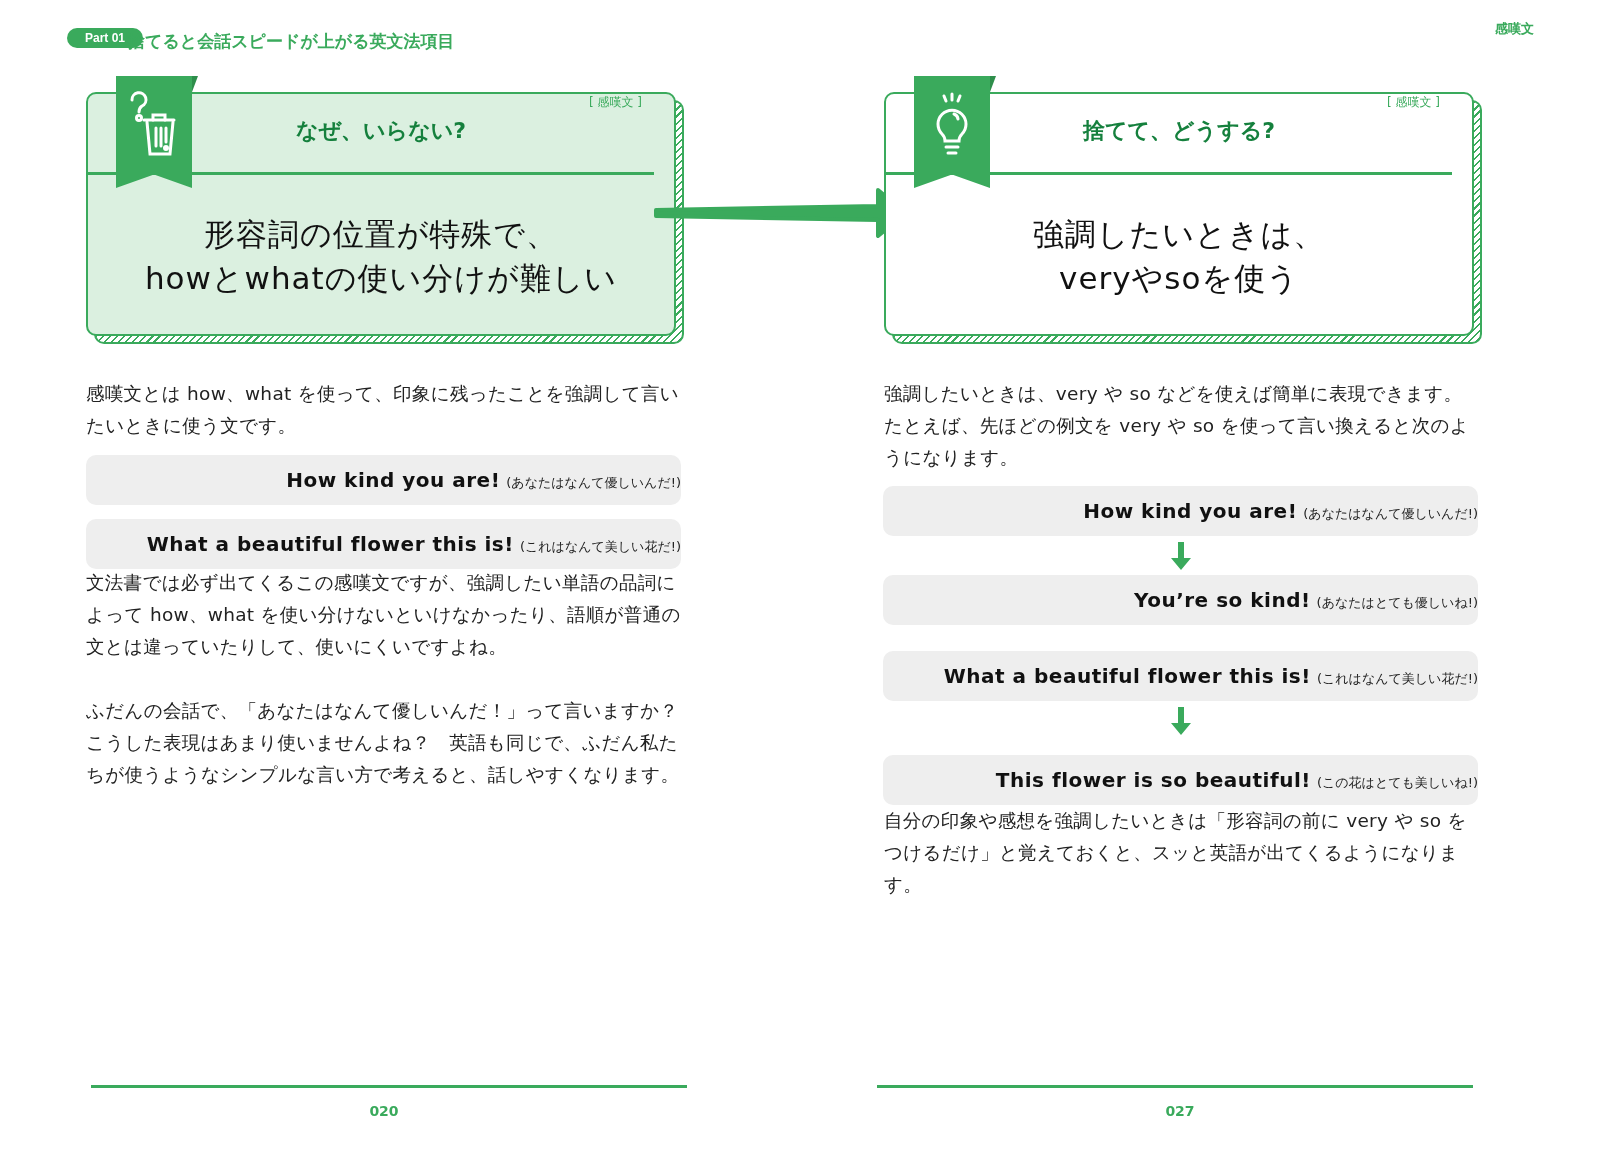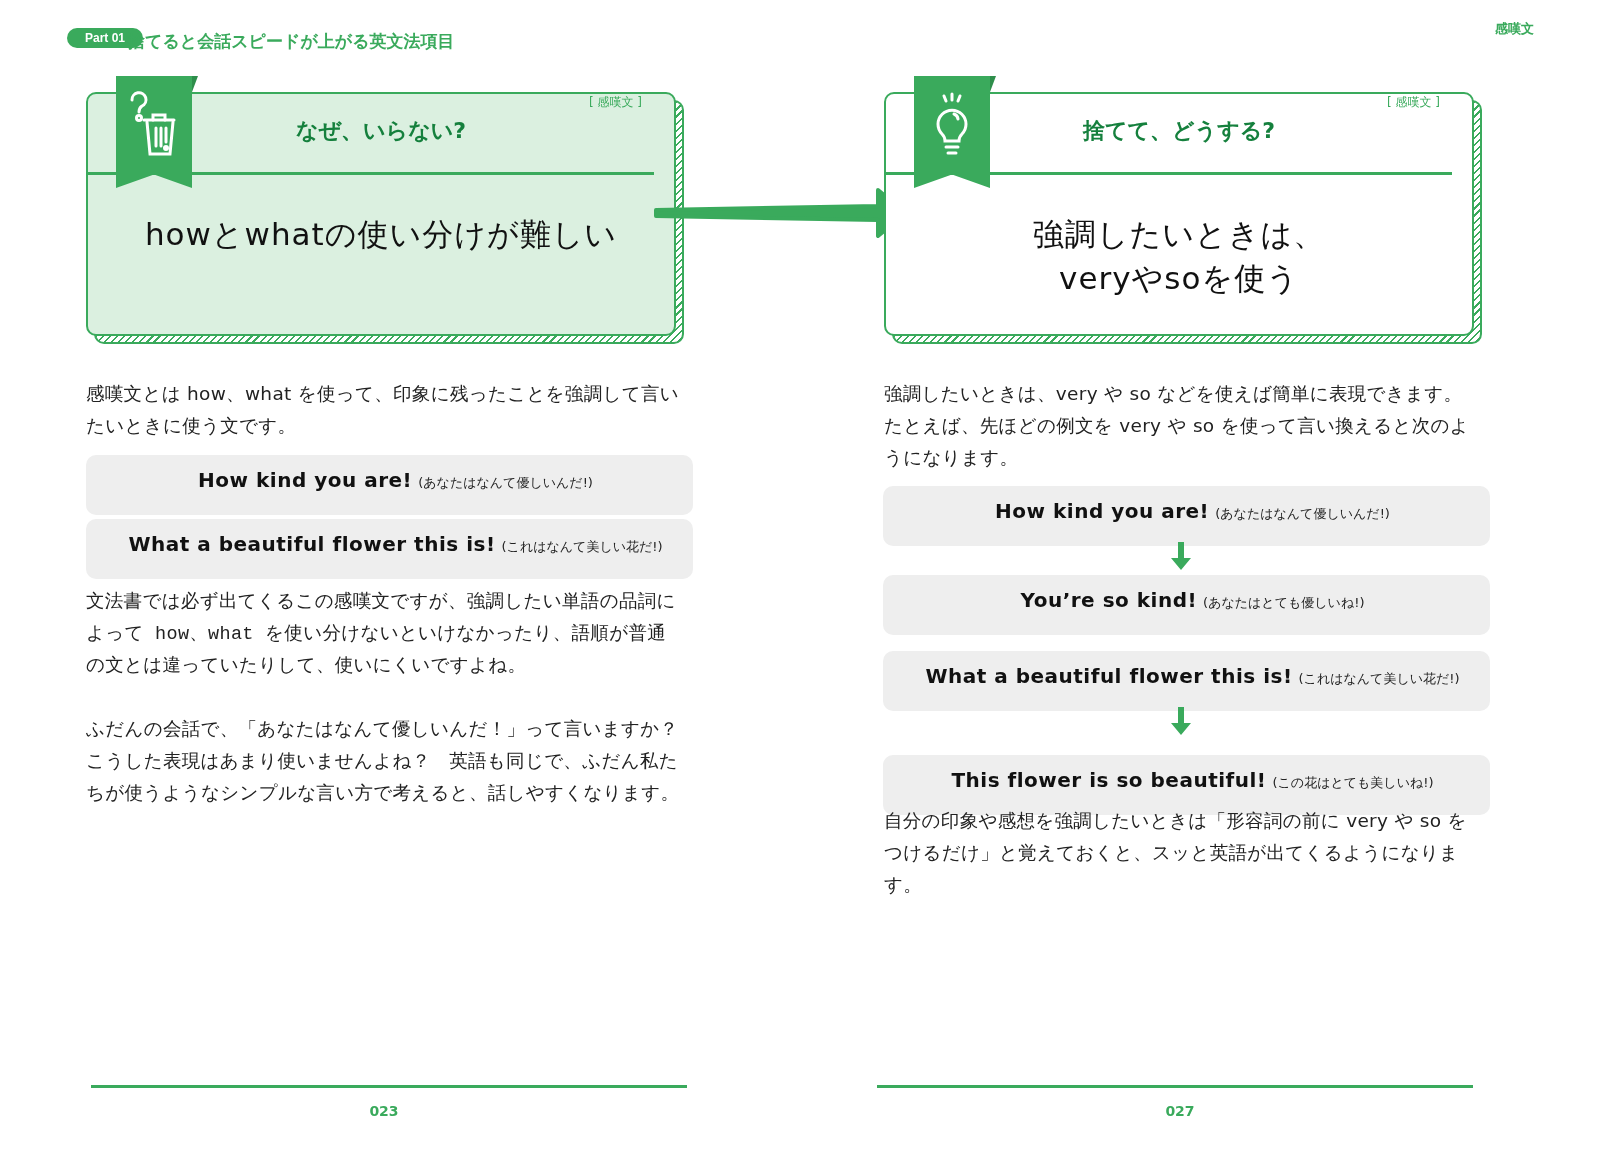--- a/index.html
+++ b/index.html
@@ -26,21 +26,21 @@
   .card-main{position:absolute;left:0;right:0;top:118px;text-align:center;font-size:31px;line-height:44px;color:#111;letter-spacing:1px;}
   .ribbon{position:absolute;top:-18px;left:28px;width:76px;height:112px;background:#3aaa5c;
       clip-path:polygon(0 0,100% 0,100% 100%,50% 88%,0 100%);}
   .ribbon-fold{position:absolute;top:-18px;left:104px;width:0;height:0;
       border-left:6px solid #2e8e4b;border-bottom:16px solid transparent;}
   .ribbon svg{position:absolute;left:10px;top:14px;}
 
   .big-arrow{left:650px;top:186px;}
 
   .para{position:absolute;font-size:18.5px;line-height:32px;color:#222;letter-spacing:0.3px;}
-  .ex{position:absolute;height:60px;background:#eeeeee;border-radius:10px;text-align:center;line-height:50px;padding-left:12px;}
+  .ex{position:absolute;height:50px;background:#eeeeee;border-radius:10px;text-align:right;line-height:50px;}
   .ex .en{font-size:20px;font-weight:bold;color:#111;font-family:"DejaVu Sans",sans-serif;letter-spacing:0.5px;}
   .ex .ja{font-size:13px;color:#222;margin-left:6px;}
   .down-arrow{position:absolute;width:20px;height:28px;}
 
   .footer-line{position:absolute;top:1085px;height:3px;background:#3aaa5c;width:596px;}
   .page-num{position:absolute;top:1103px;font-size:14px;font-weight:bold;color:#3aaa5c;width:60px;text-align:center;}
 </style>
 </head>
 <body>
 
@@ -59,20 +59,21 @@
       <path d="M21 32 l3 32 h20 l3 -32"></path>
       <path d="M30 38 v18 M35 38 v18 M40 38 v14"></path>
       <circle cx="40" cy="58" r="1.5" fill="#fff"></circle>
     </svg>
   </div>
   <div class="ribbon-fold"></div>
   <div class="card-head">なぜ、いらない?</div>
   <div class="card-tag">[ 感嘆文 ]</div>
   <div class="card-divider"></div>
   <div class="card-main">
+    <div>形容詞の位置が特殊で、</div>
     <div>howとwhatの使い分けが難しい</div>
   </div>
 </div>
 
 <svg class="abs big-arrow" width="260" height="56" viewBox="0 0 260 56">
   <path d="M6 24 L228 20 L228 4 L256 27 L228 50 L228 34 L6 30 Z" fill="#3aaa5c" stroke="#3aaa5c" stroke-width="4" stroke-linejoin="round"></path>
 </svg>
 
 <div class="card-shadow right"></div>
 <div class="card right">
@@ -96,21 +97,21 @@
 
 <div class="para" style="left:86px;top:378px;width:596px;">感嘆文とは how、what を使って、印象に残ったことを強調して言いたいときに使う文です。</div>
 
 <div class="ex" style="left:86px;top:455px;width:595px;">
   <span class="en">How kind you are!</span><span class="ja">(あなたはなんて優しいんだ!)</span>
 </div>
 <div class="ex" style="left:86px;top:519px;width:595px;">
   <span class="en">What a beautiful flower this is!</span><span class="ja">(これはなんて美しい花だ!)</span>
 </div>
 
-<div class="para" style="left:86px;top:587px;width:596px;font-family:Liberation Mono, monospace;">
+<div class="para" style="left:86px;top:567px;width:596px;">
   <div>文法書では必ず出てくるこの感嘆文ですが、強調したい単語の品詞によって how、what を使い分けないといけなかったり、語順が普通の文とは違っていたりして、使いにくいですよね。</div>
   <div style="height:32px"></div>
   <div>ふだんの会話で、「あなたはなんて優しいんだ！」って言いますか？　こうした表現はあまり使いませんよね？　英語も同じで、ふだん私たちが使うようなシンプルな言い方で考えると、話しやすくなります。</div>
 </div>
 
 <div class="para" style="left:884px;top:378px;width:596px;">強調したいときは、very や so などを使えば簡単に表現できます。たとえば、先ほどの例文を very や so を使って言い換えると次のようになります。</div>
 
 <div class="ex" style="left:883px;top:486px;width:595px;">
   <span class="en">How kind you are!</span><span class="ja">(あなたはなんて優しいんだ!)</span>
 </div>
@@ -129,14 +130,14 @@
 <div class="ex" style="left:883px;top:740px;width:595px;margin-top:15px;">
   <span class="en">This flower is so beautiful!</span><span class="ja">(この花はとても美しいね!)</span>
 </div>
 
 <div class="para" style="left:884px;top:805px;width:596px;">
   <div>自分の印象や感想を強調したいときは「形容詞の前に very や so をつけるだけ」と覚えておくと、スッと英語が出てくるようになります。</div>
 </div>
 
 <div class="footer-line" style="left:91px;"></div>
 <div class="footer-line" style="left:877px;"></div>
-<div class="page-num" style="left:354px;">023</div>
+<div class="page-num" style="left:354px;">020</div>
 <div class="page-num" style="left:1150px;">027</div>
 
 </body></html>

